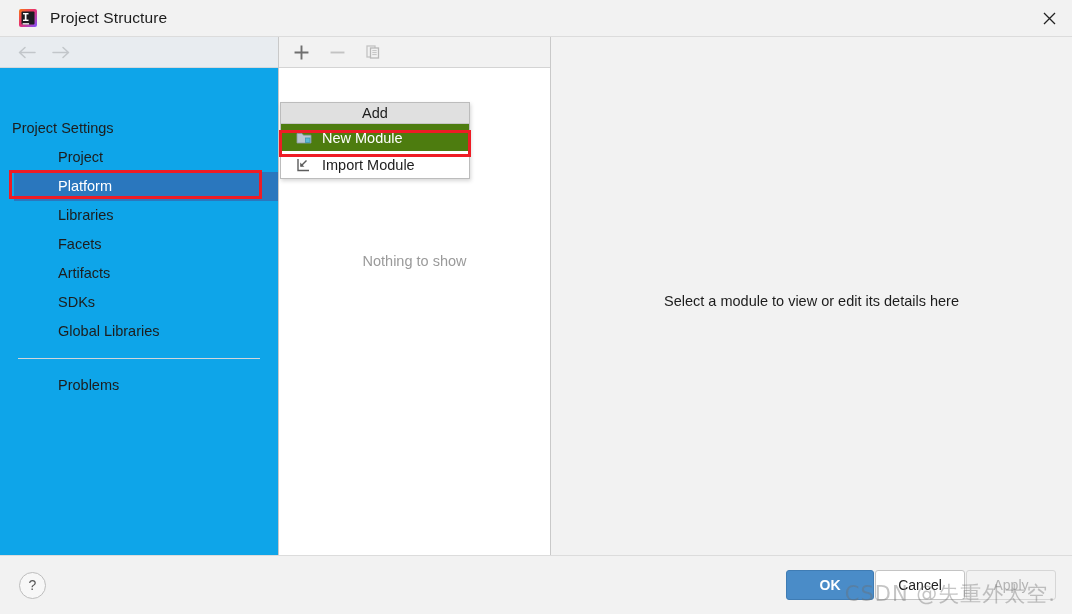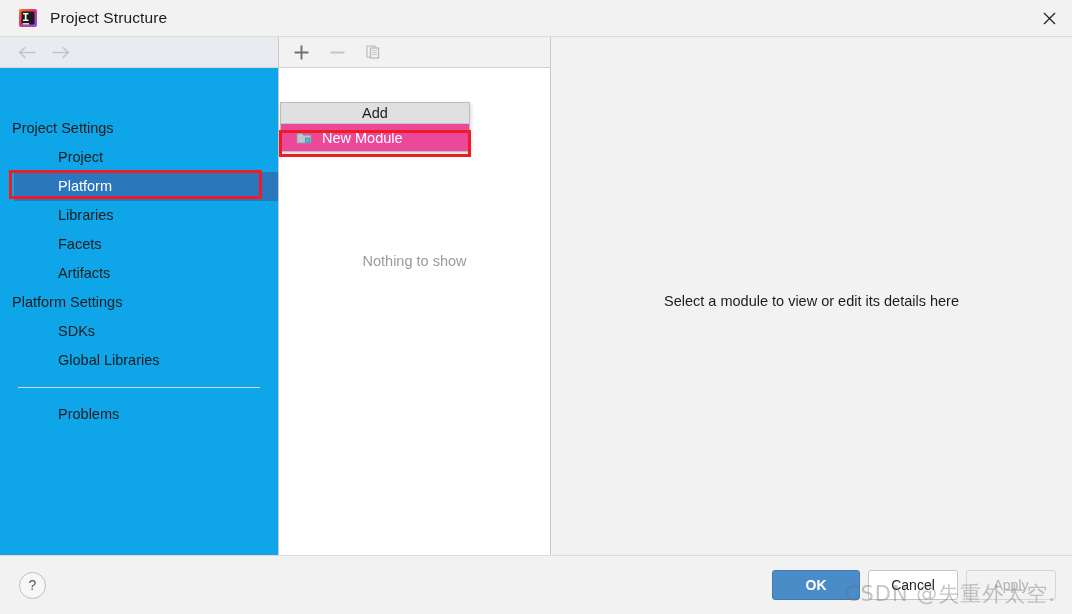--- a/index.html
+++ b/index.html
@@ -159,21 +159,21 @@
     font-size: 14.5px; color: #1d1d1d;
   }
   .popup-item {
     height: 27px;
     display: flex; align-items: center;
     padding-left: 14px;
     font-size: 14.5px; color: #1d1d1d;
     background: #ffffff;
   }
   .popup-item.active {
-    background: #ec4899; color: #ffffff;
+    background: #4d7c0f; color: #ffffff;
   }
   .popup-item .pi-icon {
     width: 18px; height: 16px; margin-right: 9px;
     display: flex; align-items: center; justify-content: center;
     flex: 0 0 18px;
   }
   .popup-item .pi-icon svg { display: block; }
   .hl-newmodule {
     position: absolute;
     left: 279px; top: 93px;
@@ -194,21 +194,21 @@
   .help-btn {
     width: 27px; height: 27px; margin-left: 19px;
     border: 1px solid #bdbdbd; border-radius: 50%;
     background: #f7f7f7;
     display: flex; align-items: center; justify-content: center;
     font-size: 14px; color: #555;
   }
   .btn-group {
     position: absolute; right: 16px; top: 50%;
     transform: translateY(-50%);
-    display: flex; align-items: center; gap: 8px;
+    display: flex; align-items: center; gap: 1px;
   }
   .btn {
     height: 30px; min-width: 90px;
     border-radius: 3px;
     font-size: 14px;
     display: flex; align-items: center; justify-content: center;
     border: 1px solid #c4c4c4;
     background: #ffffff; color: #222;
   }
   .btn.primary {
@@ -284,21 +284,20 @@
       <div class="tree">
 
         <div class="tree-group">Project Settings</div>
 
         <div class="tree-item">Project</div>
         <div class="tree-item selected">Platform</div>
         <div class="tree-item">Libraries</div>
         <div class="tree-item">Facets</div>
         <div class="tree-item">Artifacts</div>
 
-        <div class="tree-group">Platform Settings</div>
 
         <div class="tree-item">SDKs</div>
         <div class="tree-item">Global Libraries</div>
 
         <div class="tree-sep"></div>
 
         <div class="tree-item">Problems</div>
       </div>
 
       <div class="hl-modules"></div>
@@ -336,20 +335,30 @@
     <div class="popup">
       <div class="popup-header">Add</div>
       <div class="popup-item active">
         <span class="pi-icon">
           <svg width="16" height="14" viewBox="0 0 16 14">
             <path d="M1 2.5 H6 L7.5 4.2 H15 V12 H1 Z" fill="#b9c6d2" stroke="#8d9aa6" stroke-width=".8"></path>
             <rect x="9.5" y="7" width="4.5" height="4.5" fill="#5bb8d4" stroke="#3f94ad" stroke-width=".8"></rect>
           </svg>
         </span>
         <span>New Module</span>
+      </div>
+      <div class="popup-item">
+        <span class="pi-icon">
+          <svg width="16" height="14" viewBox="0 0 16 14">
+            <path d="M2 1 V12.5 H13" stroke="#5c5c5c" stroke-width="1.4" fill="none"></path>
+            <path d="M10.5 2.5 L5 8" stroke="#5c5c5c" stroke-width="1.4" fill="none"></path>
+            <path d="M4.2 4.6 L4.2 8.8 L8.4 8.8 Z" fill="#5c5c5c"></path>
+          </svg>
+        </span>
+        <span>Import Module</span>
       </div>
     </div>
     <div class="hl-newmodule"></div>
 
   </div>
 
   <div class="bottombar">
     <span class="help-btn">
       <span>?</span>
     </span>

